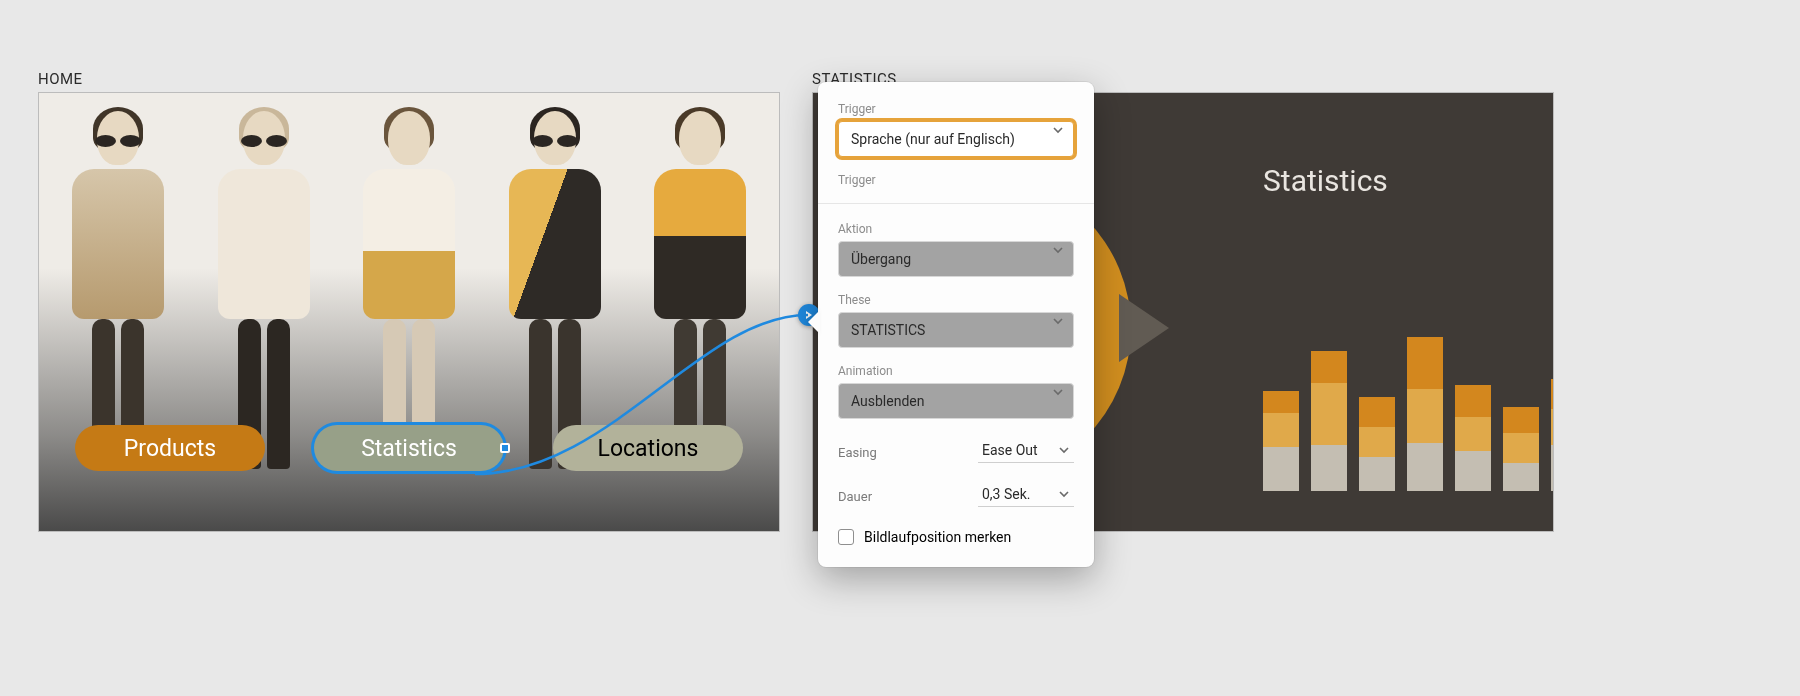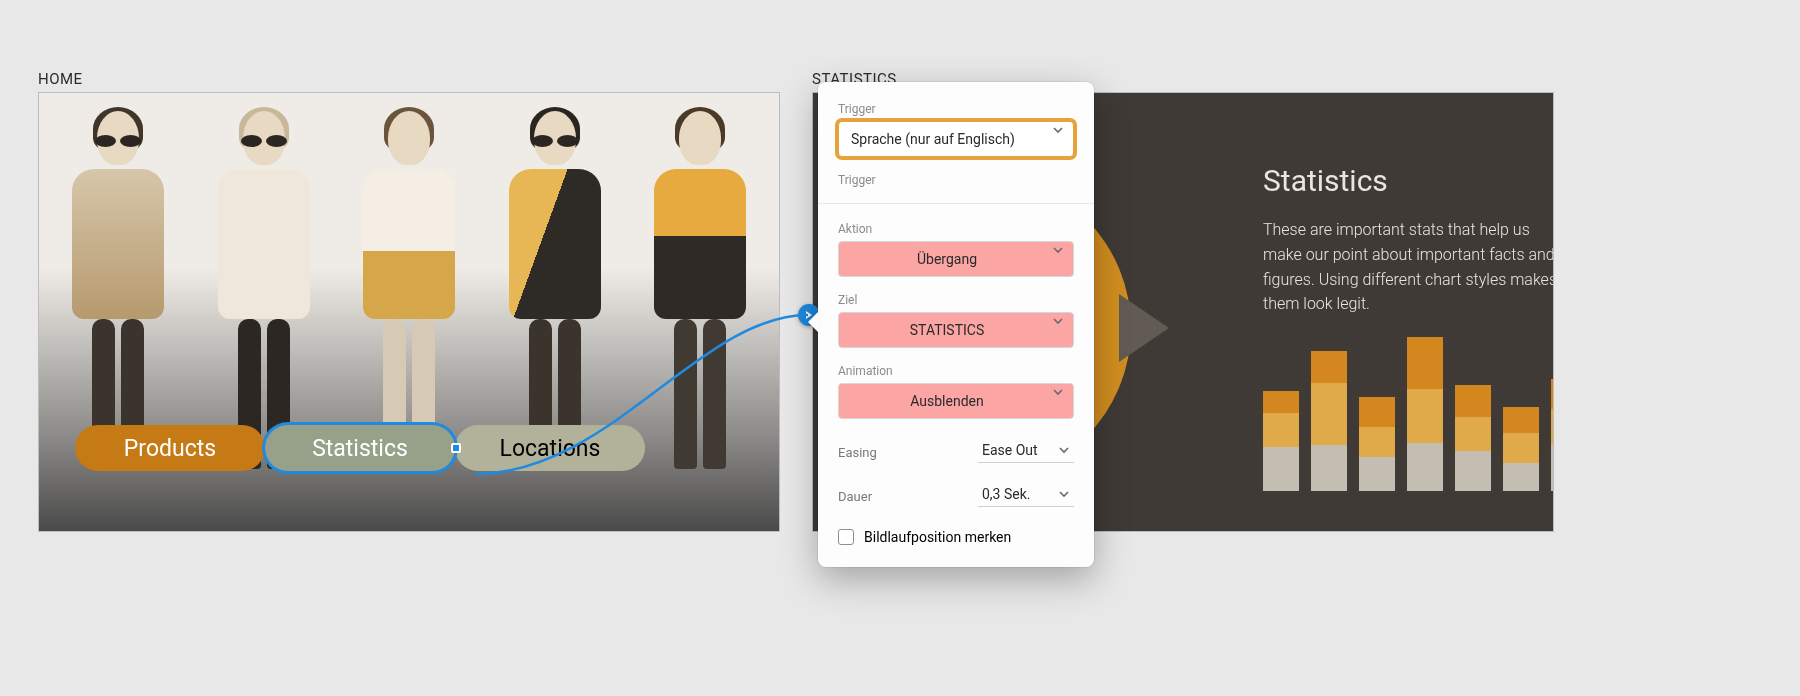--- a/index.html
+++ b/index.html
@@ -40,21 +40,21 @@
   .f1 .hair{background:#403528}.f1 .torso{background:linear-gradient(#d6c6aa,#b69a6e)}.f1 .legs .leg{background:#3b342c}
   .f2 .hair{background:#c9b79a}.f2 .torso{background:#efe7da}.f2 .legs .leg{background:#2c2722}
   .f3 .hair{background:#6a553c}.f3 .torso{background:linear-gradient(#f4eee4 55%,#d5a74a 55%)}.f3 .legs .leg{background:#d6c9b5}
   .f4 .hair{background:#2b2520}.f4 .torso{background:linear-gradient(110deg,#e7b755 40%,#2e2a26 40%)}.f4 .legs .leg{background:#3a342d}
   .f5 .hair{background:#4a3a28}.f5 .torso{background:linear-gradient(#e6aa3e 45%,#2f2a25 45%)}.f5 .legs .leg{background:#403a33}
   .fig .glasses{position:absolute;top:24px;left:50%;transform:translateX(-50%);width:46px;height:12px;display:flex;gap:4px}
   .fig .glasses span{flex:1;background:#2b2622;border-radius:50%}
 
   .pill-row {
     position: absolute; left: 0; right: 0; bottom: 60px;
-    display: flex; justify-content: flex-start; padding: 0 36px;
+    display: flex; justify-content: space-between; padding: 0 36px;
   }
   .pill {
     width: 190px; height: 46px; border-radius: 23px;
     display: flex; align-items: center; justify-content: center;
     font-size: 23px; color: #fff;
   }
   .pill.products  { background:#c57a15; }
   .pill.stats     { background:#97a088; color:#fff; box-shadow:0 0 0 3px #1f8ae0; position:relative; }
   .pill.stats .sel-handle{
     position:absolute; width:10px; height:10px; background:#1f8ae0; border:2px solid #fff; border-radius:2px;
@@ -115,21 +115,21 @@
     width:0;height:0;border-right:12px solid #fdfdfd;border-top:12px solid transparent;border-bottom:12px solid transparent;
     filter:drop-shadow(-2px 0 2px rgba(0,0,0,.1));
   }
   .panel label { display:block; font-size:12px; color:#8c8c8c; margin:0 0 5px; }
   .field { position:relative; margin-bottom:16px; }
   .select, .textin {
     width:100%; height:36px; border:1px solid #d7d7d7; border-radius:4px;
     background:#fff; padding:0 30px 0 12px; font-size:14px; color:#2a2a2a;
     display:flex; align-items:center;
   }
-  .select.grey { background:#fca5a5;justify-content:center; }
+  .select.grey { background:#a3a3a3; }
   .chev { position:absolute; right:10px; top:50%; transform:translateY(-50%); pointer-events:none; }
   .chev svg{width:12px;height:12px;display:block}
   .hl { box-shadow:0 0 0 3px #e6a33b; border-color:#e6a33b; }
   .panel hr { border:none; border-top:1px solid #e6e6e6; margin:4px -20px 18px; }
   .row { display:flex; align-items:center; justify-content:space-between; height:34px; margin-bottom:10px; }
   .row label { margin:0; font-size:13px; color:#7a7a7a; }
   .row .val { display:flex; align-items:center; gap:8px; font-size:14px; color:#2a2a2a; }
   .row .underline{border-bottom:1px solid #cfcfcf; padding:0 4px 4px; min-width:96px; display:flex; justify-content:space-between; align-items:center;}
   .checkbox-row { display:flex; align-items:flex-end; gap:10px; margin-top:16px; }
   .checkbox { width:16px;height:16px;border:1.5px solid #8f8f8f;border-radius:3px;background:#fff; }
@@ -230,21 +230,20 @@
 <div class="stats-art">
   <div class="inner">
     <div class="pie-wrap">
       <div class="pie">
         <div class="pct">79%</div>
       </div>
       <div class="arrow"></div>
     </div>
     <div class="text-col">
       <h2>Statistics</h2>
-      <p>These are important stats that help us make our point about important facts and figures. Using different chart styles makes them look legit.</p>
     </div>
     <div class="bars" id="bars">
         <div class="bar">
           <div class="seg s3" style="height: 22px;"></div>
           <div class="seg s2" style="height: 34px;"></div>
           <div class="seg s1" style="height: 44px;"></div>
         </div>
         <div class="bar">
           <div class="seg s3" style="height: 32px;"></div>
           <div class="seg s2" style="height: 62px;"></div>
@@ -315,21 +314,21 @@
       <span>Übergang</span>
       <span class="chev">
           <svg viewBox="0 0 12 12">
             <path d="M2 4 L6 8 L10 4" stroke="#6a6a6a" stroke-width="1.6" fill="none"></path>
           </svg>
         </span>
     </div>
   </div>
 
   <div class="field">
-    <label>Ziel</label>
+    <label>These</label>
     <div class="select grey">
       <span>STATISTICS</span>
       <span class="chev">
           <svg viewBox="0 0 12 12">
             <path d="M2 4 L6 8 L10 4" stroke="#6a6a6a" stroke-width="1.6" fill="none"></path>
           </svg>
         </span>
     </div>
   </div>
 

